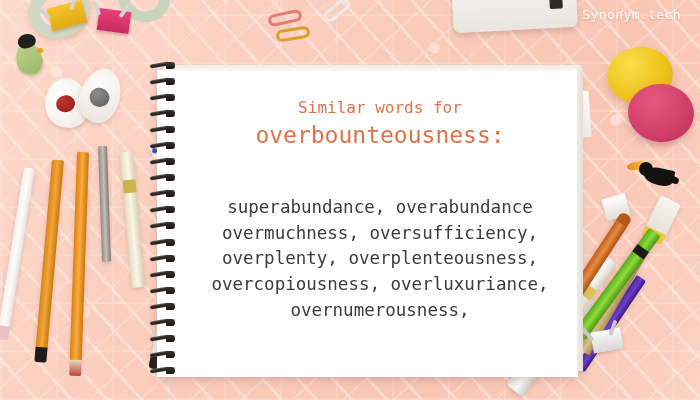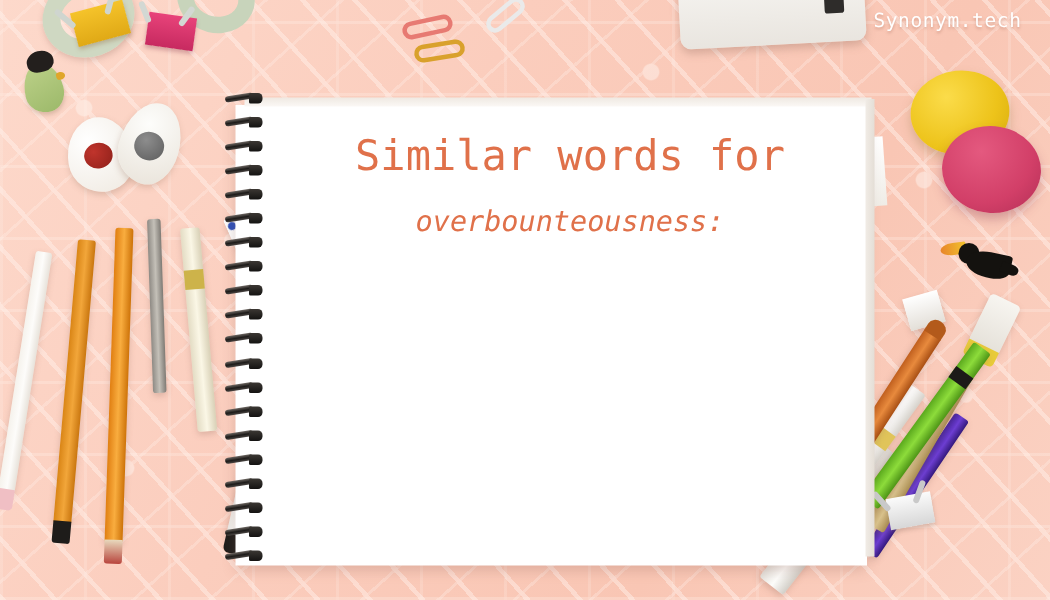--- a/index.html
+++ b/index.html
@@ -102,22 +102,22 @@
     left:195px; top:78px;
     width:370px; height:290px;
     text-align:center;
   }
   .title-l1, .title-l2 {
     color:#e0714a;
     line-height:1.30;
     letter-spacing:0px;
     white-space:nowrap;
   }
-  .title-l1 { font-size:28px; margin-top:8px; }
-  .title-l2 { font-size:19px; margin-top:14px;font-style:italic; }
+  .title-l1 { font-size:16px; margin-top:20px; }
+  .title-l2 { font-size:23px; margin-top:2px; }
 
   .words {
     margin-top:44px;
     color:#3b3b3b;
     font-size:17.5px;
     line-height:1.48;
   }
   .words .wline { white-space:nowrap; }
 
   
@@ -520,17 +520,24 @@
     <div class="ring"></div>
     <div class="ring"></div>
     <div class="ring"></div>
     <div class="ring"></div>
   </div>
 
   <div class="page-content">
     <div class="title-l1">Similar words for</div>
     <div class="title-l2">overbounteousness:</div>
 
+    <div class="words">
+      <div class="wline">superabundance, overabundance</div>
+      <div class="wline">overmuchness, oversufficiency,</div>
+      <div class="wline">overplenty, overplenteousness,</div>
+      <div class="wline">overcopiousness, overluxuriance,</div>
+      <div class="wline">overnumerousness,</div>
+    </div>
   </div>
 
   <div class="watermark">Synonym.tech</div>
 
 </div>
 
 </body></html>

